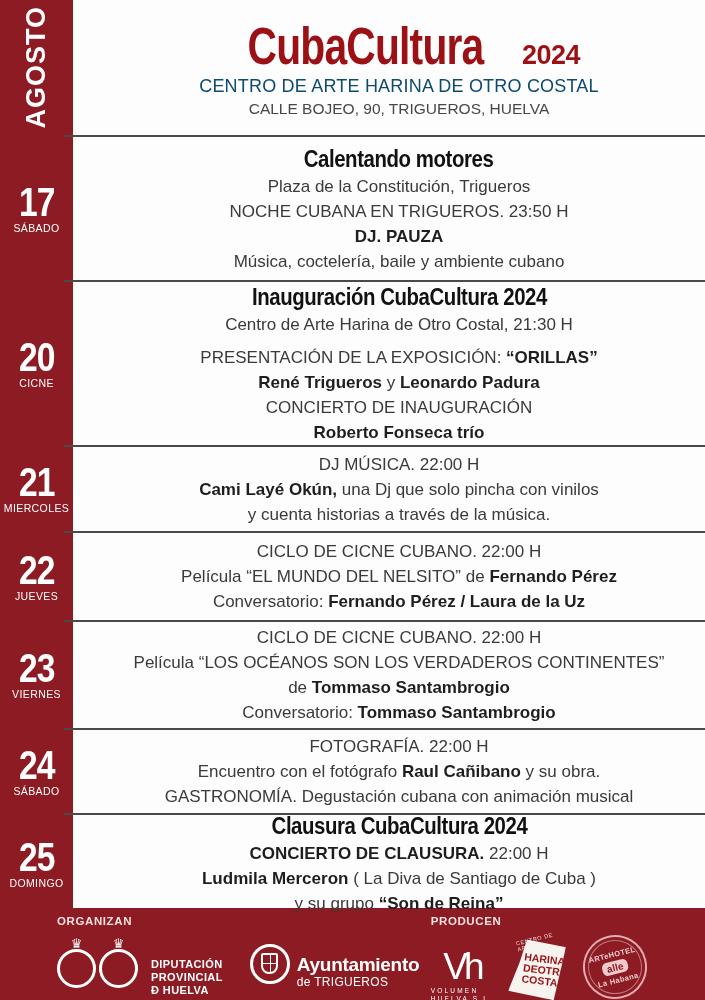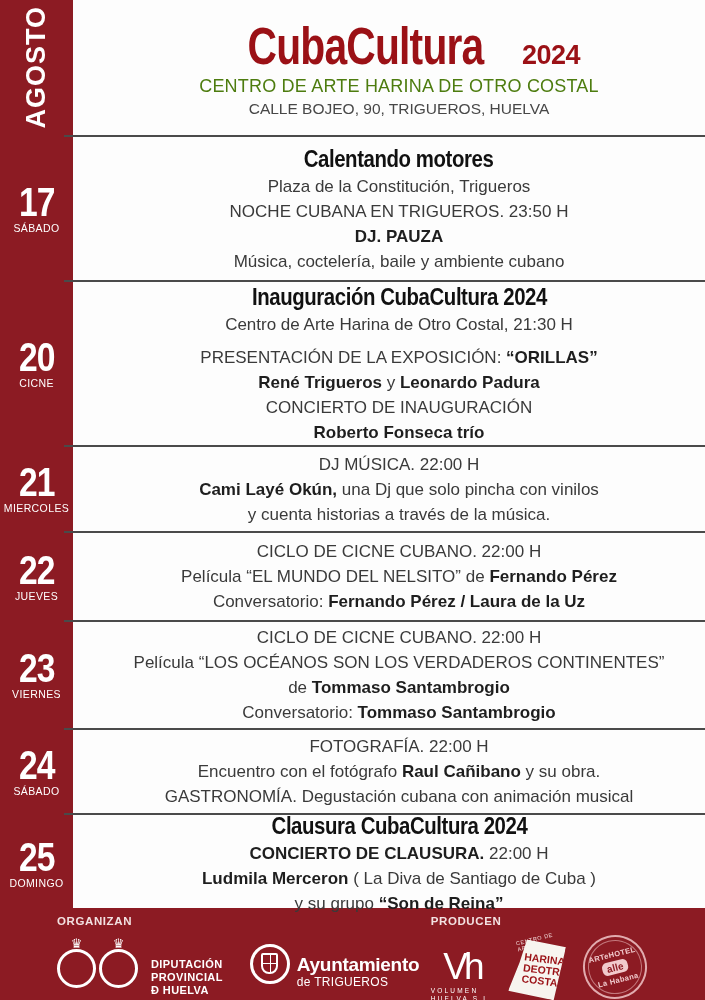--- a/index.html
+++ b/index.html
@@ -18,21 +18,21 @@
   .tk-url{color:#F2DCDA;}
 
   
   .panel{position:absolute;left:73px;top:0;width:652px;height:908px;background:#FDFDFD;}
   .masthead{height:131px;border-bottom:2px solid #4A4A4A;position:relative;
     display:flex;flex-direction:column;align-items:center;justify-content:center;padding-top:4px;}
   .title-row{display:flex;align-items:baseline;gap:9px;}
   .title{display:inline-block;font-size:51px;line-height:50px;font-weight:bold;color:#9B1116;
     letter-spacing:-1px;transform:scaleX(.8);transform-origin:center;}
   .title-year{font-size:27px;font-weight:bold;color:#9B1116;letter-spacing:-.5px;}
-  .venue{font-size:18px;color:#4d7c0f;margin-top:4px;letter-spacing:.2px;}
+  .venue{font-size:18px;color:#0c4a6e;margin-top:4px;letter-spacing:.2px;}
   .address{font-size:15.5px;color:#474747;margin-top:3px;}
 
   
   .event{position:relative;border-bottom:2px solid #4A4A4A;display:flex;flex-direction:column;
     justify-content:center;text-align:center;padding:0 12px;box-sizing:border-box;}
   .event:nth-of-type(1){height:145px;}
   .event:nth-of-type(2){height:165px;}
   .event:nth-of-type(3){height:86px;}
   .event:nth-of-type(4){height:89px;}
   .event:nth-of-type(5){height:108px;}

